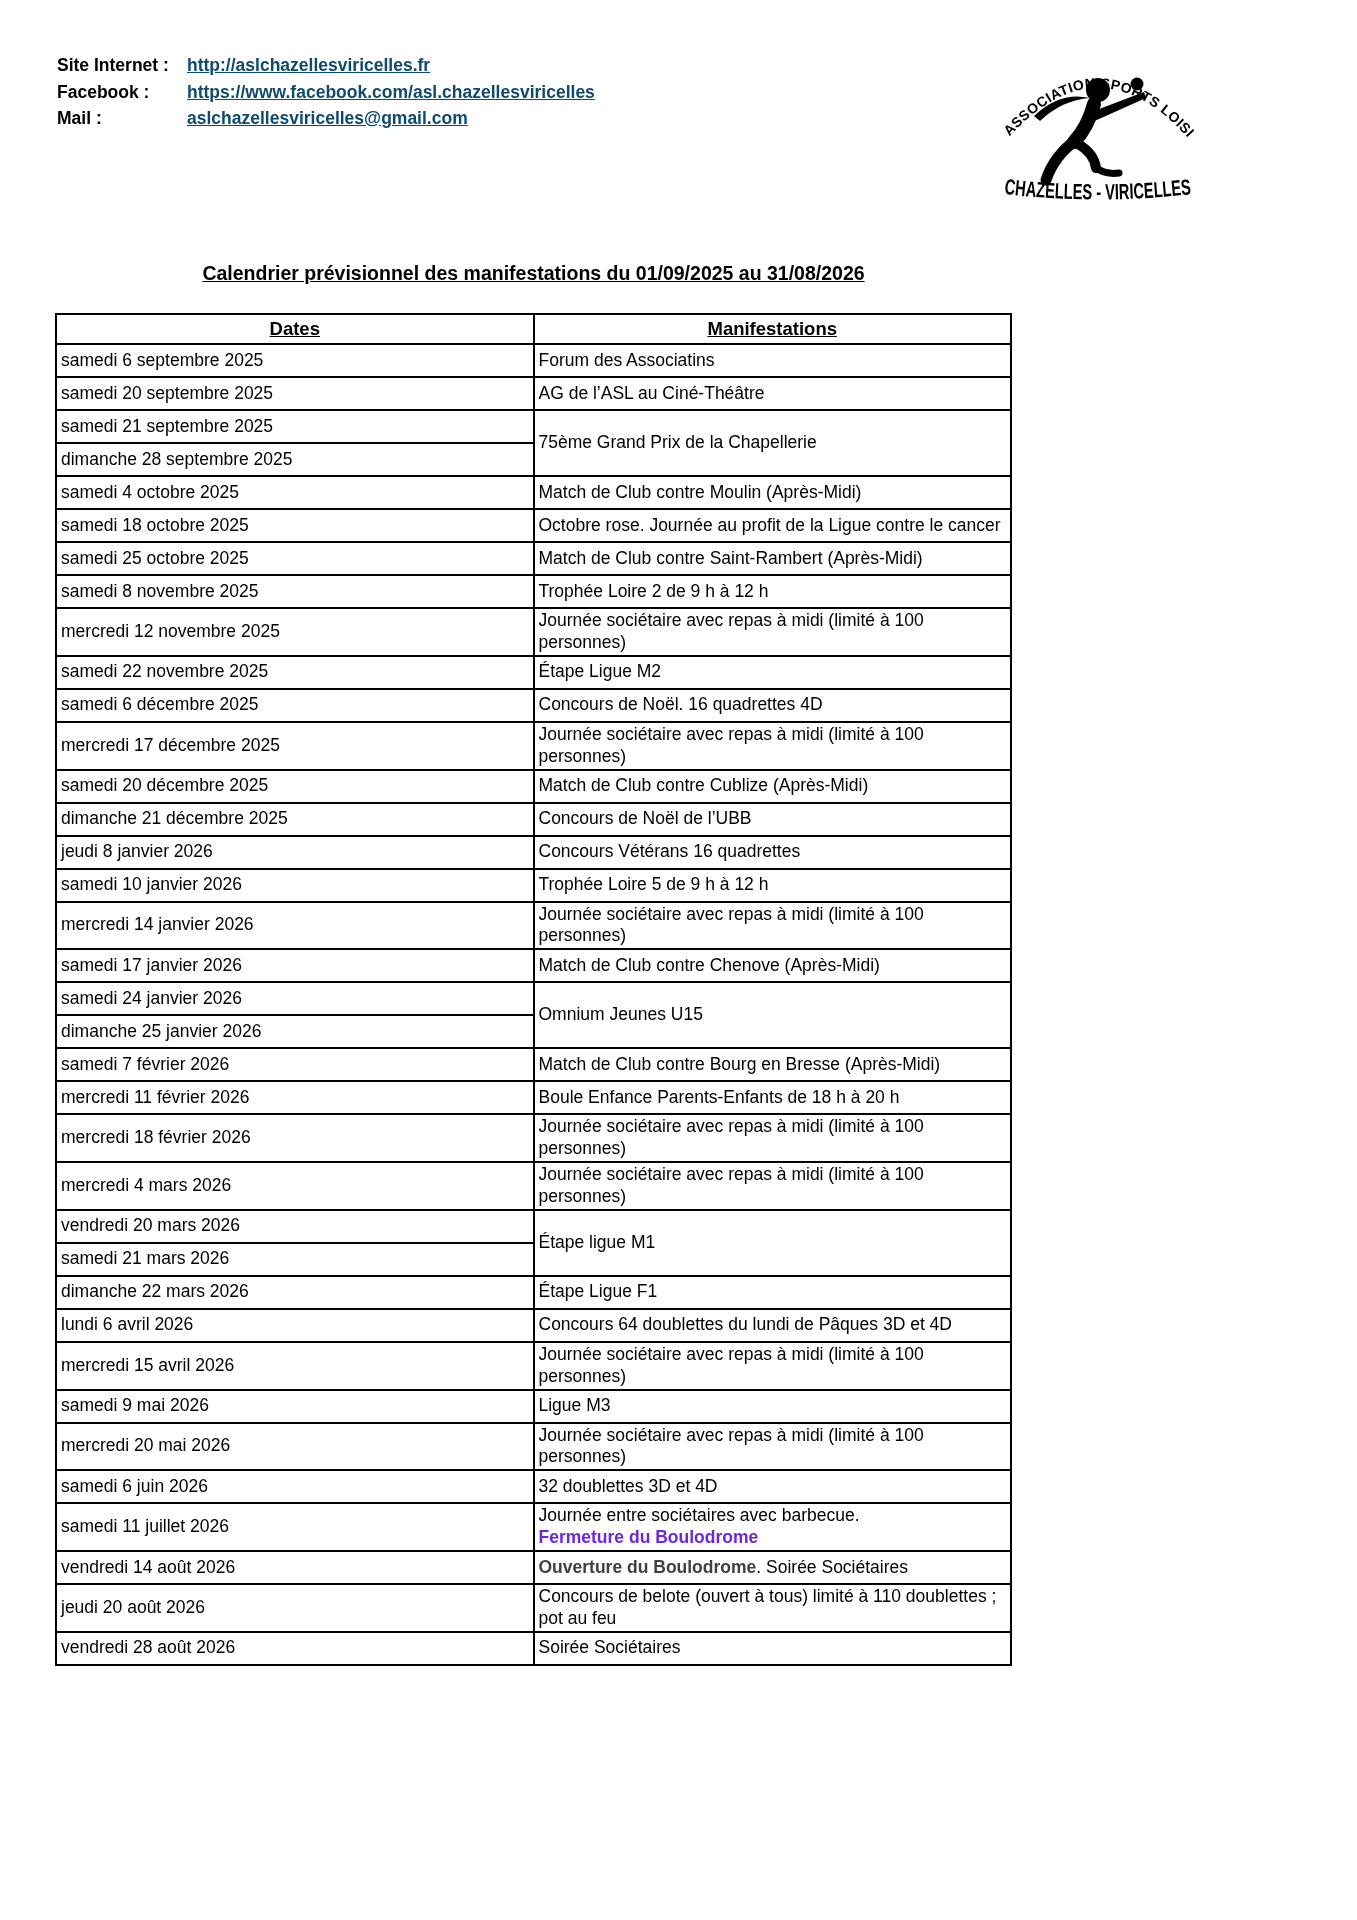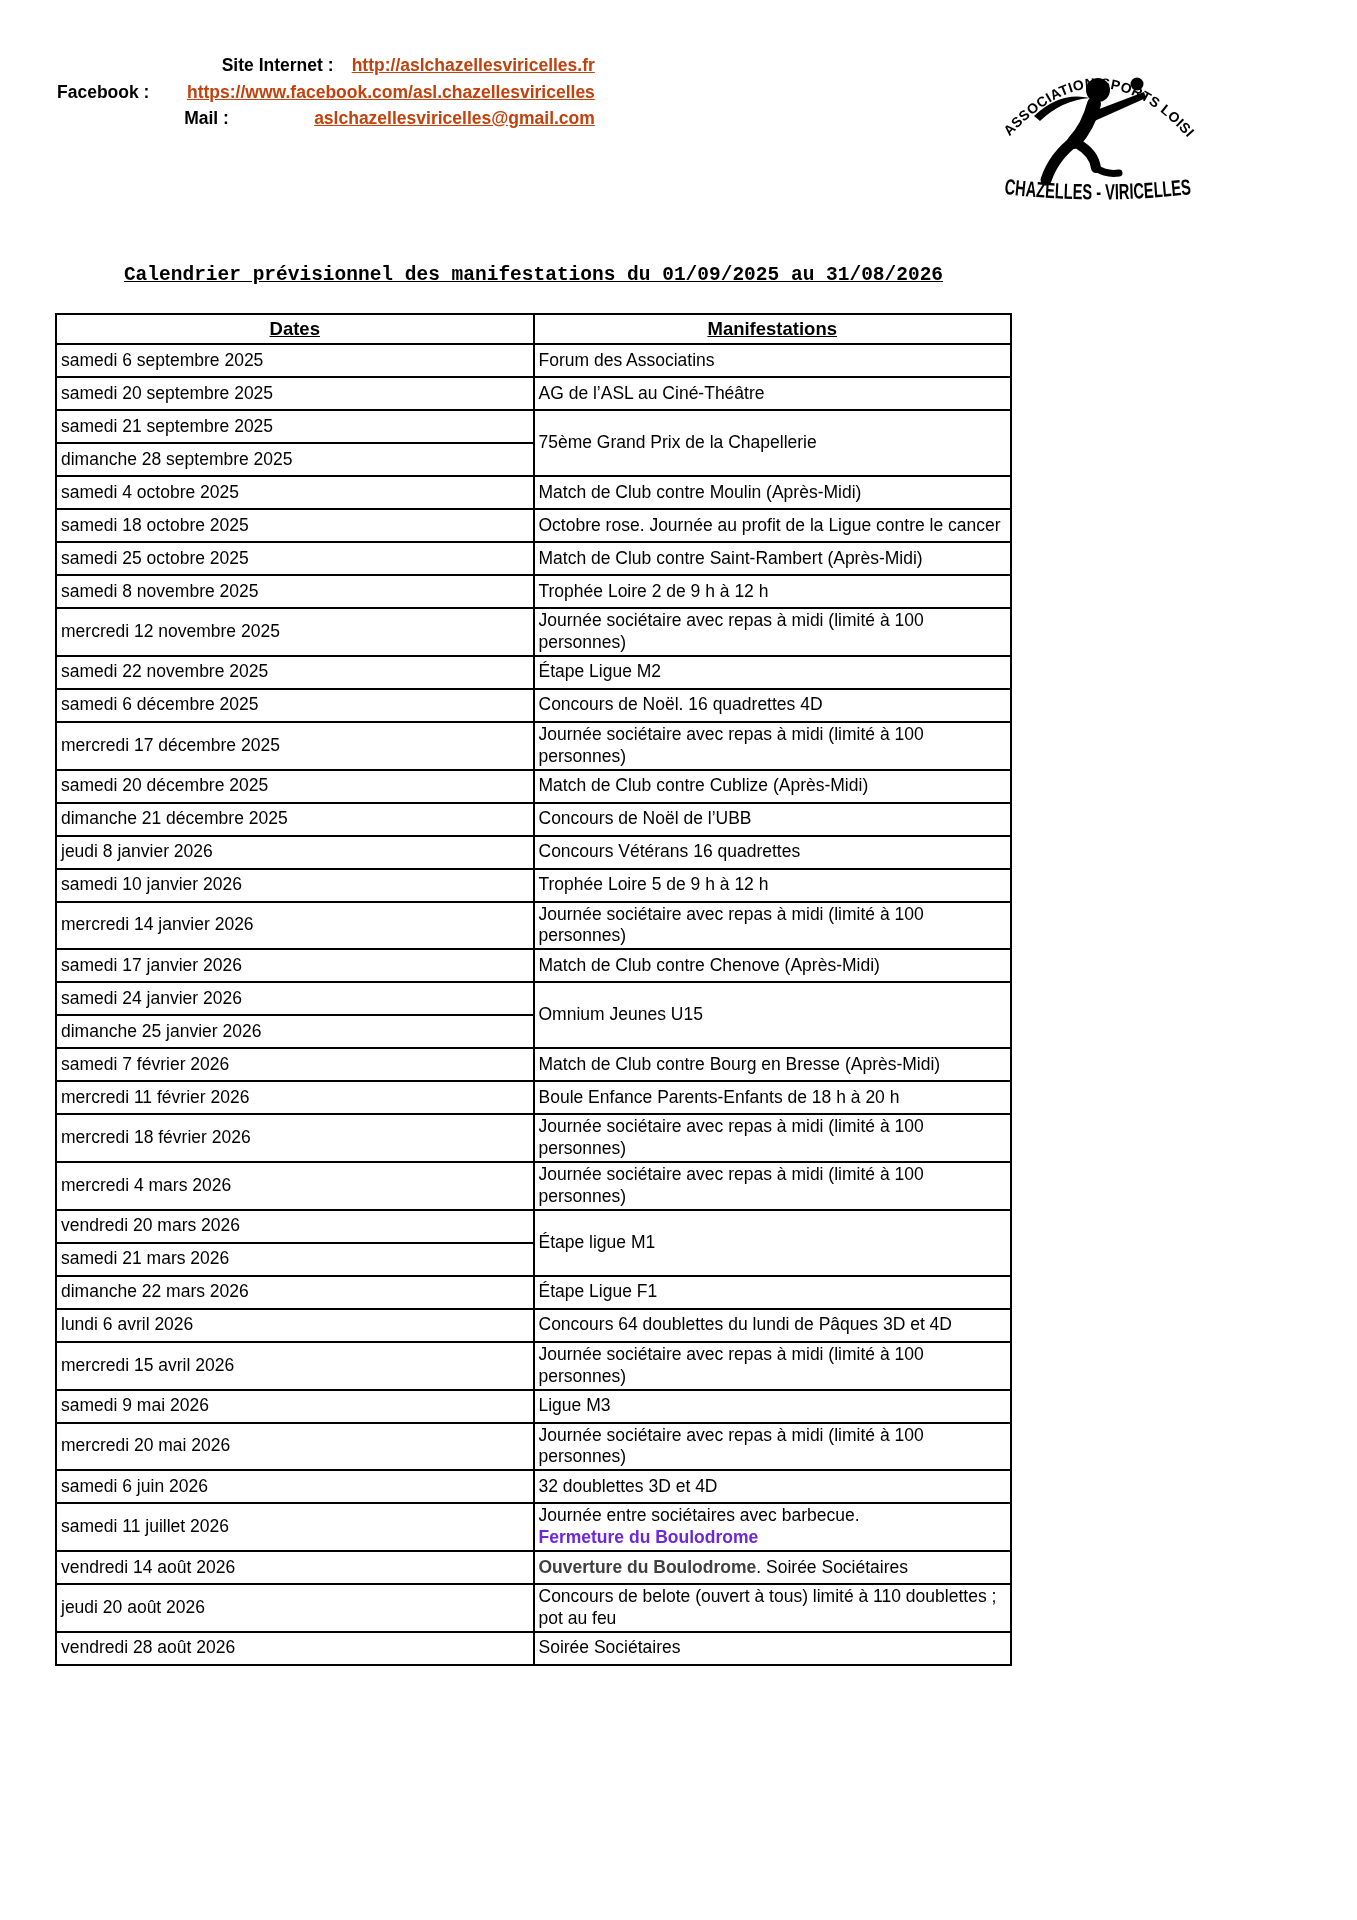--- a/index.html
+++ b/index.html
@@ -2,31 +2,31 @@
 <html><head>
 <meta charset="utf-8">
 <style>
   * { margin:0; padding:0; box-sizing:border-box; }
   html,body { background:#ffffff; }
   body { font-family:"Liberation Sans", sans-serif; color:#000; }
   .page { position:relative; width:1357px; height:1920px; background:#fff; overflow:hidden; }
 
   
   .contact-block { position:absolute; left:57px; top:52px; font-size:17.5px; font-weight:bold; line-height:26.5px; }
-  .contact-line { display:flex;justify-content:flex-end; }
+  .contact-line { display:flex; }
   .contact-label { width:130px; flex:0 0 auto; }
-  .contact-link { color:#c2410c; text-decoration:underline; font-weight:bold; }
+  .contact-link { color:#0c4a6e; text-decoration:underline; font-weight:bold; }
 
   
   .logo { position:absolute; left:998px; top:42px; width:200px; height:178px; }
 
   
   .doc-title { position:absolute; left:55px; top:262px; width:957px; text-align:center;
                font-size:19.5px; font-weight:bold; }
-  .doc-title span { text-decoration:underline;font-family:Liberation Mono, monospace; }
+  .doc-title span { text-decoration:underline; }
 
   
   table.calendar { position:absolute; left:55px; top:313px; width:957px;
                    border-collapse:collapse; font-size:17.5px; table-layout:fixed; }
   table.calendar th, table.calendar td { border:2px solid #000; padding:1px 4px; line-height:1.25; }
   table.calendar th { height:30px; font-size:18.5px; font-weight:bold; text-align:center; vertical-align:middle; }
   table.calendar th span { text-decoration:underline; }
   table.calendar td { height:33px; vertical-align:middle; text-align:left; }
   td.date-cell { width:291px; }
   .red-bold { font-weight:bold; }

